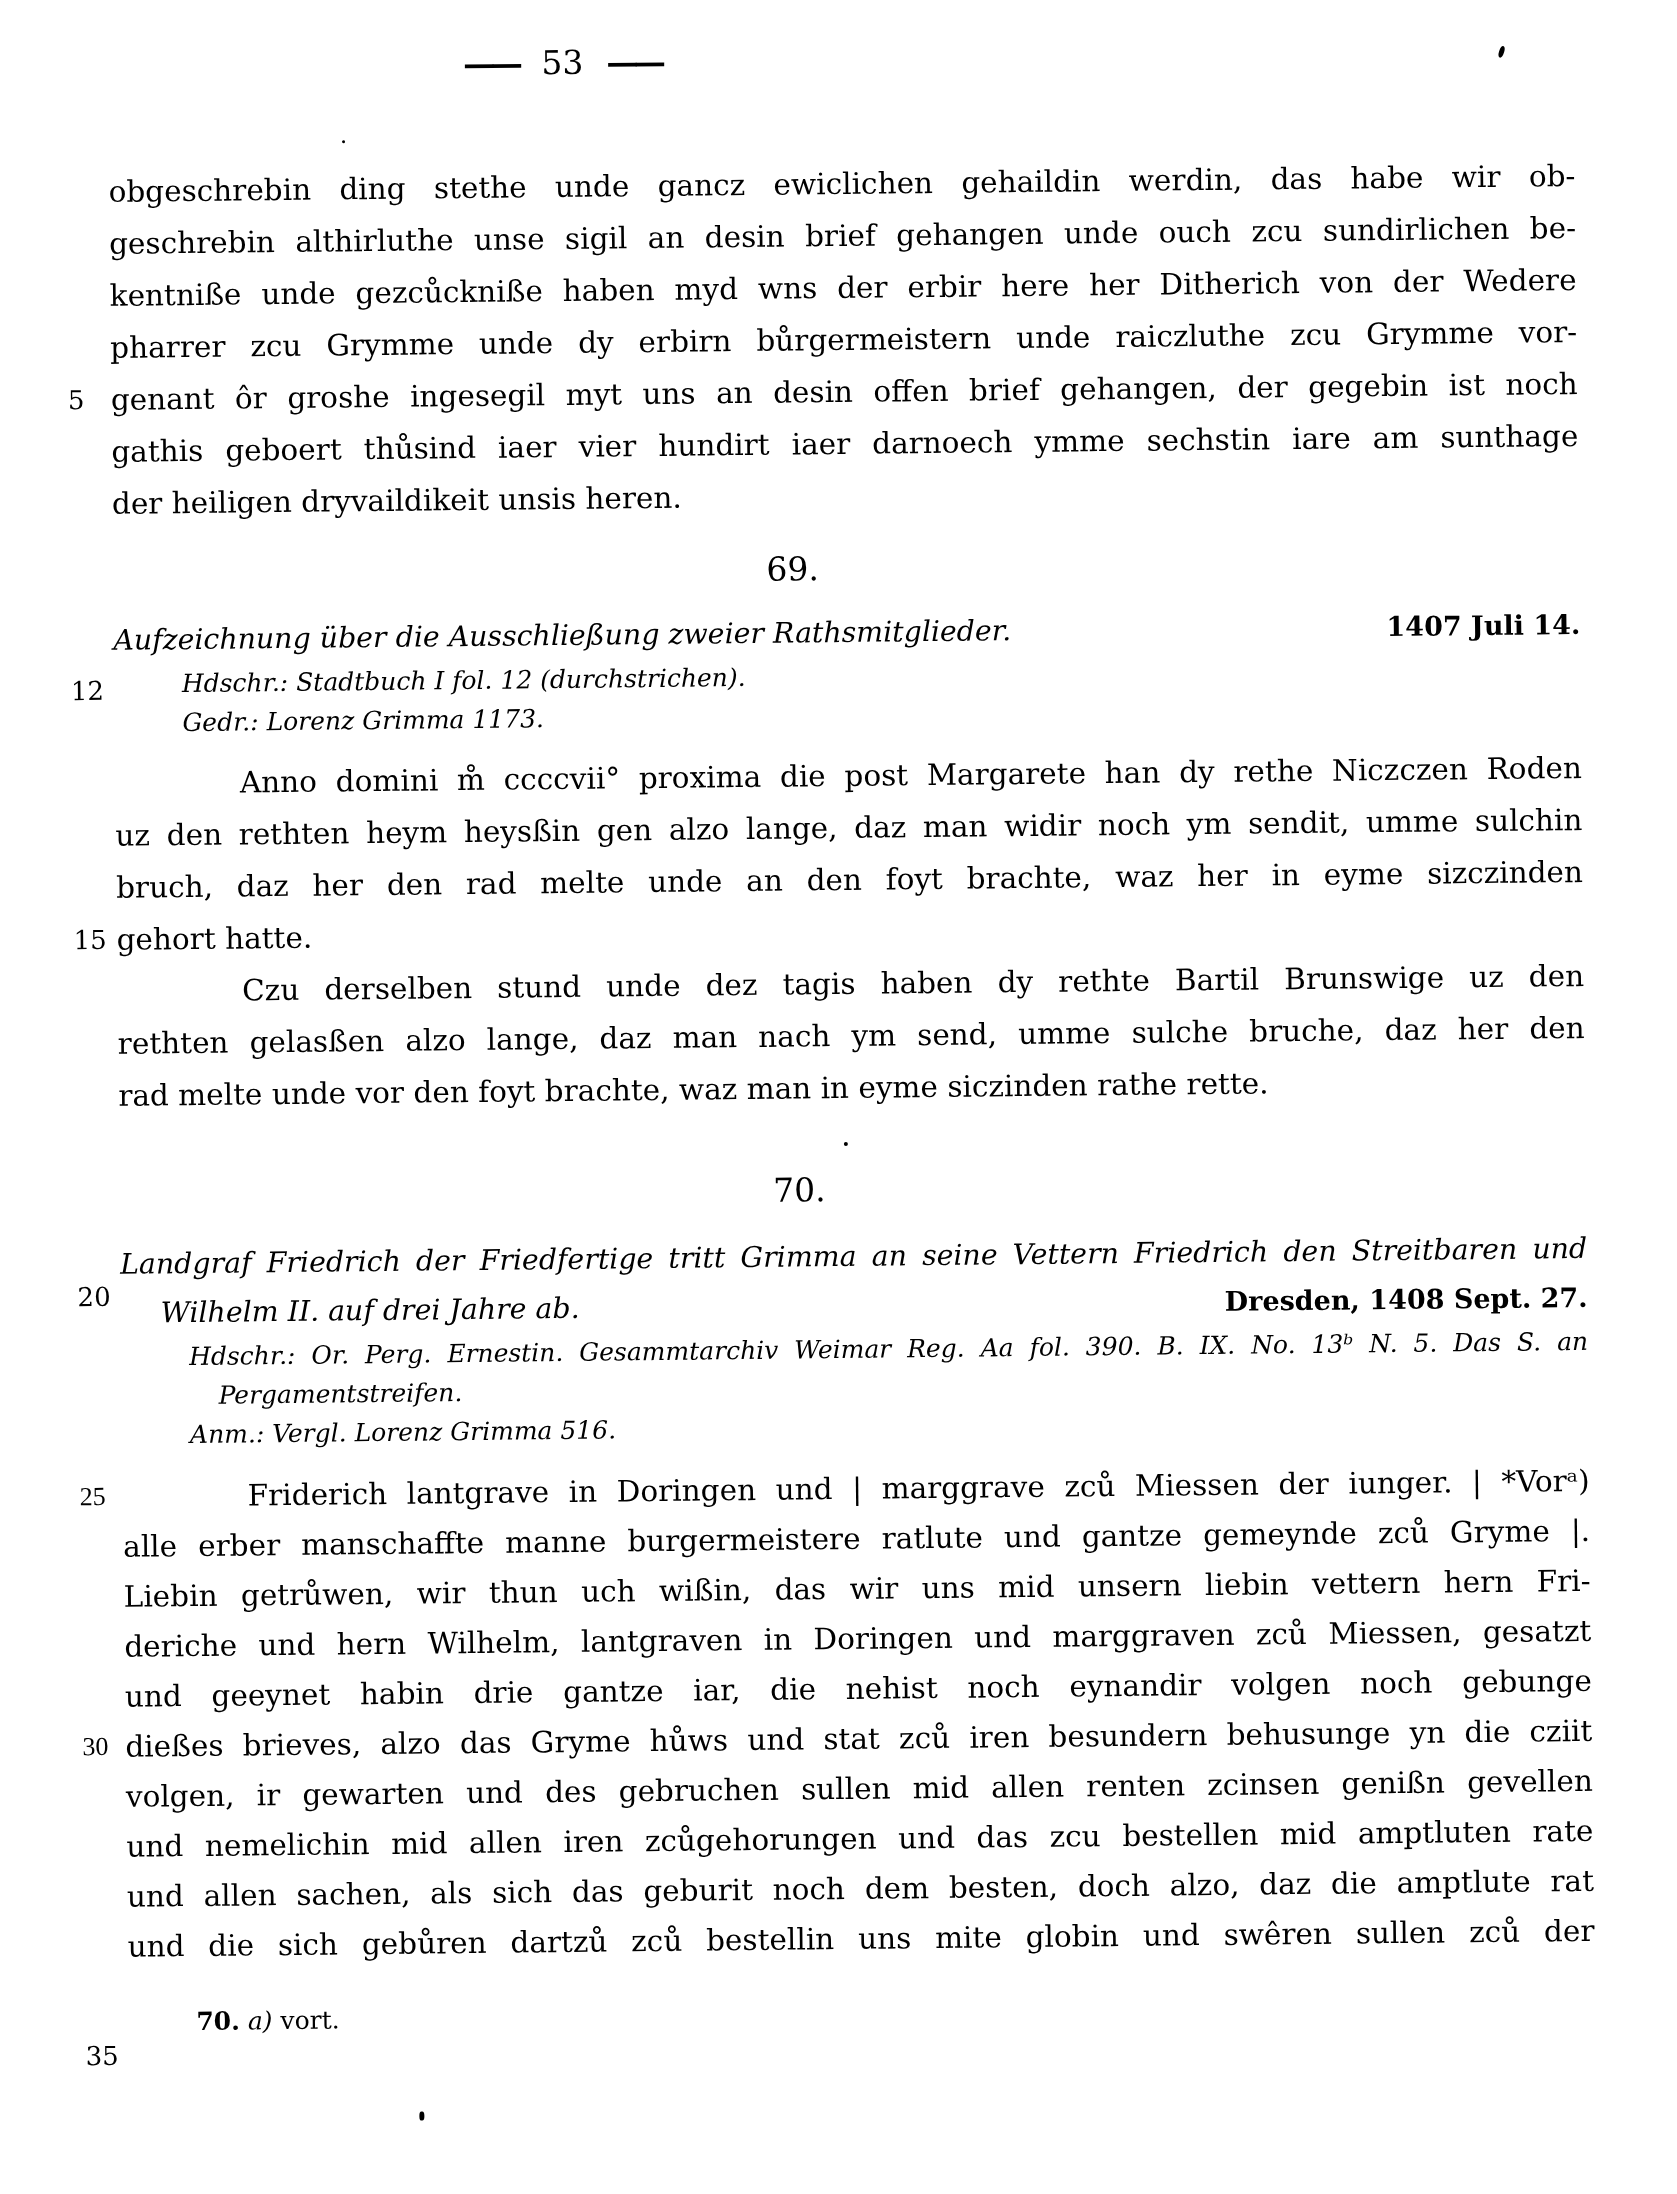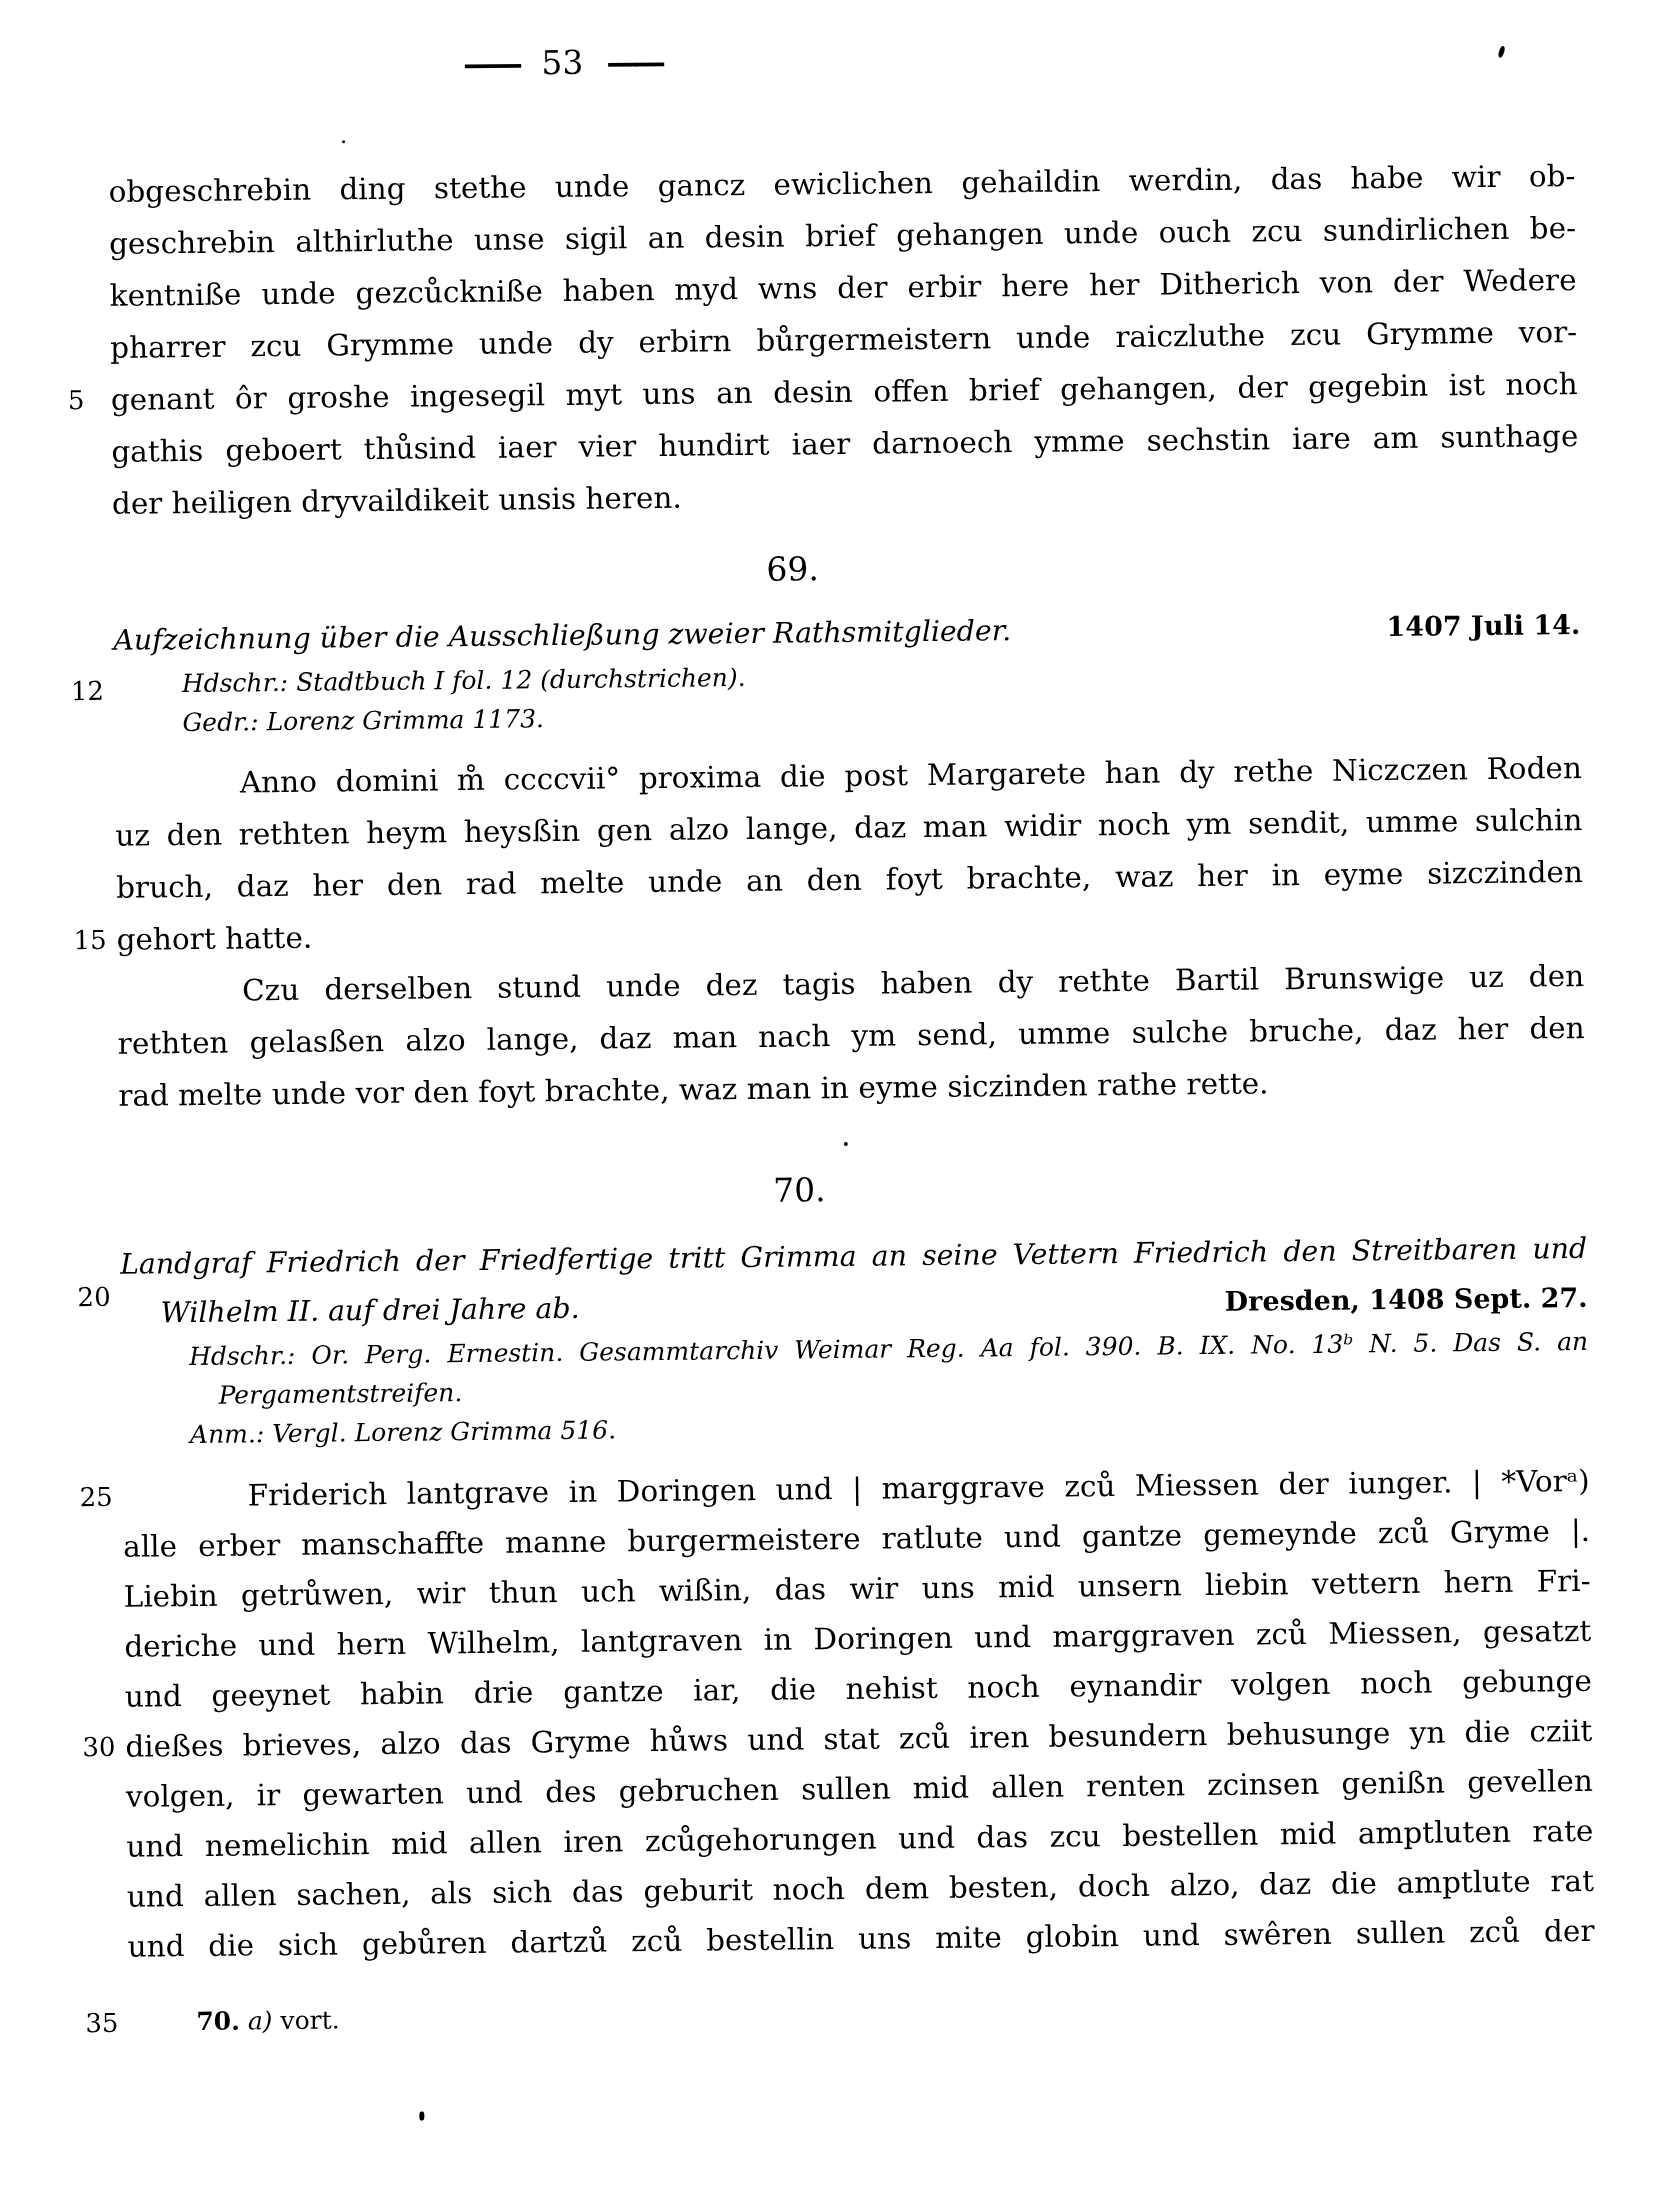--- a/index.html
+++ b/index.html
@@ -61,21 +61,21 @@
     text-align:justify; text-align-last:justify;
     margin-top:15.3px;
   }
   .t70l2 {
     display:flex; justify-content:space-between; align-items:baseline;
     line-height:49px; padding-left:40px;
   }
 
   .body70 { margin-top:17.5px; }
   .body70 .line { line-height:50px; }
-  .body70 .mnum { line-height:50px; }
+  .body70 .mnum { line-height:50px;font-family:Liberation Serif, serif; }
 
   .para69 { margin-top:15.3px; }
 
   .fnrow { margin-top:32px; }
   .fnote { margin-left:68px; font-size:25px; line-height:38px; }
   .fnote .fnum { font-weight:bold; }
   .fnote .fmark { font-style:italic; }
 
   
   .speck { position:absolute; background:#000; border-radius:50%; }
@@ -211,21 +211,21 @@
         </div>
         <div class="row">
           <div class="line j">und allen sachen, als sich das geburit noch dem besten, doch alzo, daz die amptlute rat</div>
         </div>
         <div class="row">
           <div class="line j">und die sich gebůren dartzů zců bestellin uns mite globin und swêren sullen zců der</div>
         </div>
       </div>
 
       <div class="row fnrow">
-        <span class="mnum" style="line-height:38px;">35</span>
+        <span class="mnum" style="line-height:38px;margin-top:33px;">35</span>
         <div class="fnote">
           <span class="fnum">70.</span>
           <span class="fmark">a)</span>
           <span class="ftext">vort.</span>
         </div>
       </div>
 
     </div>
 
     <span class="speck s1"></span>

